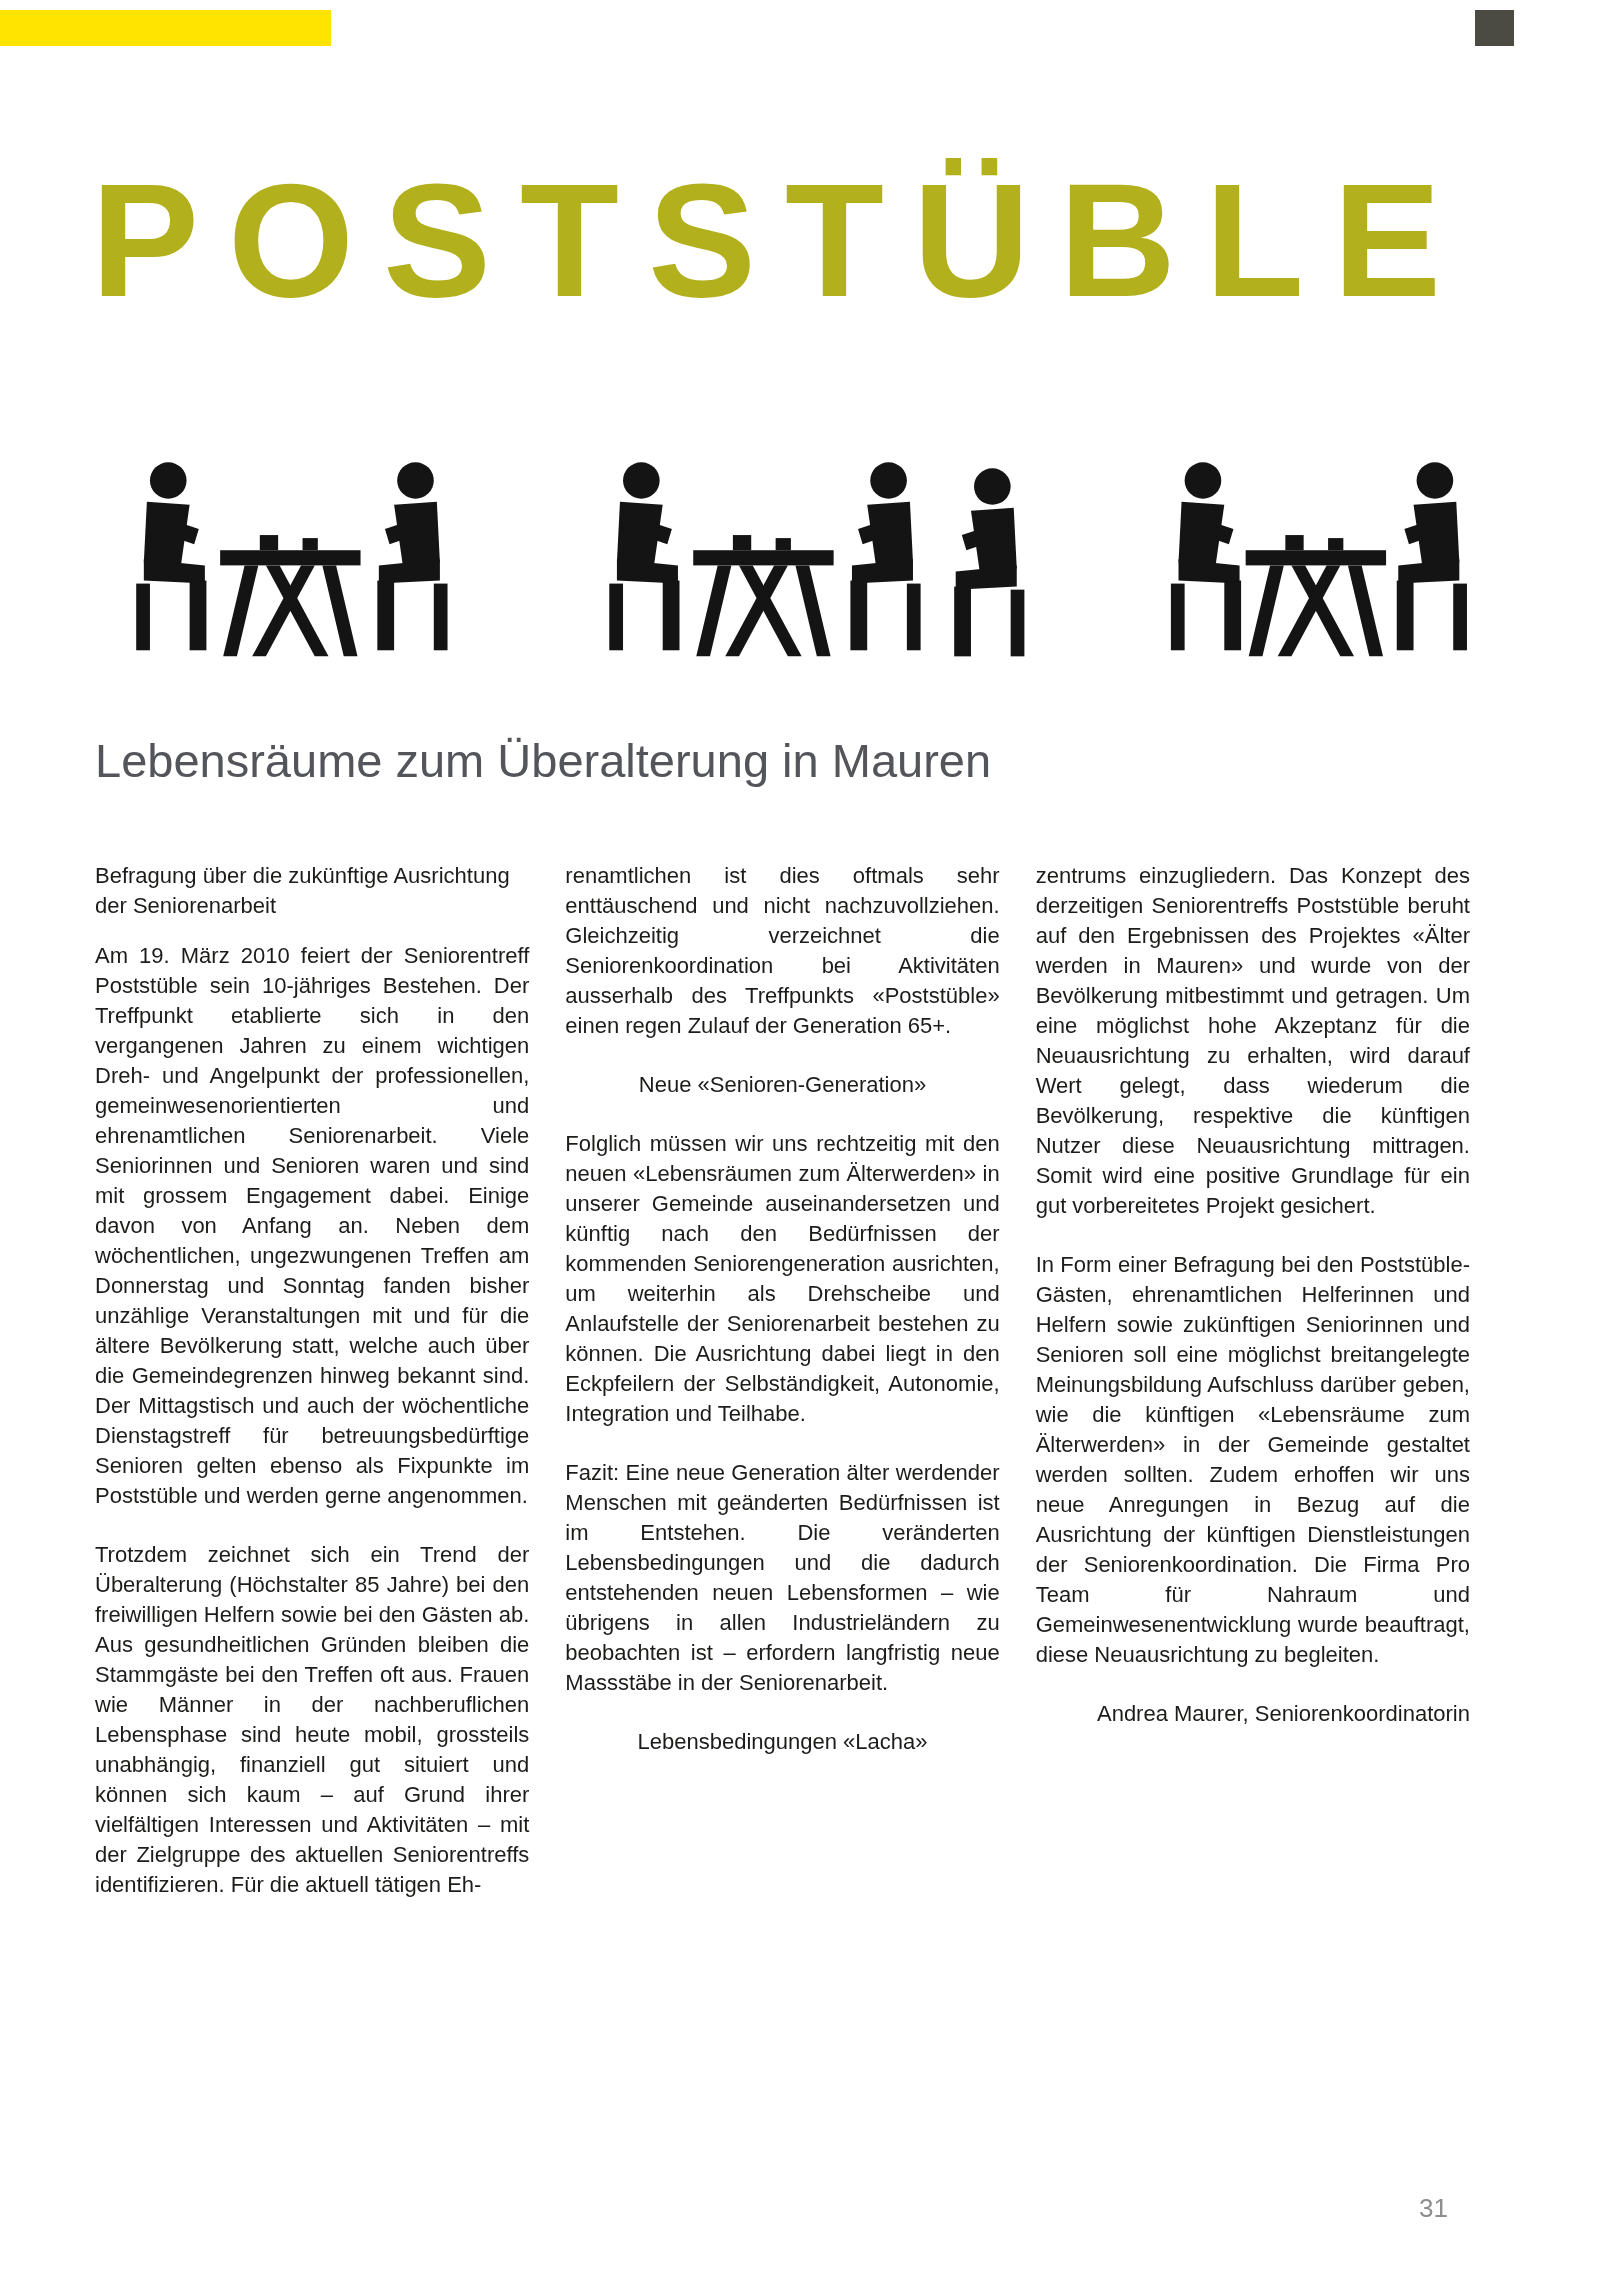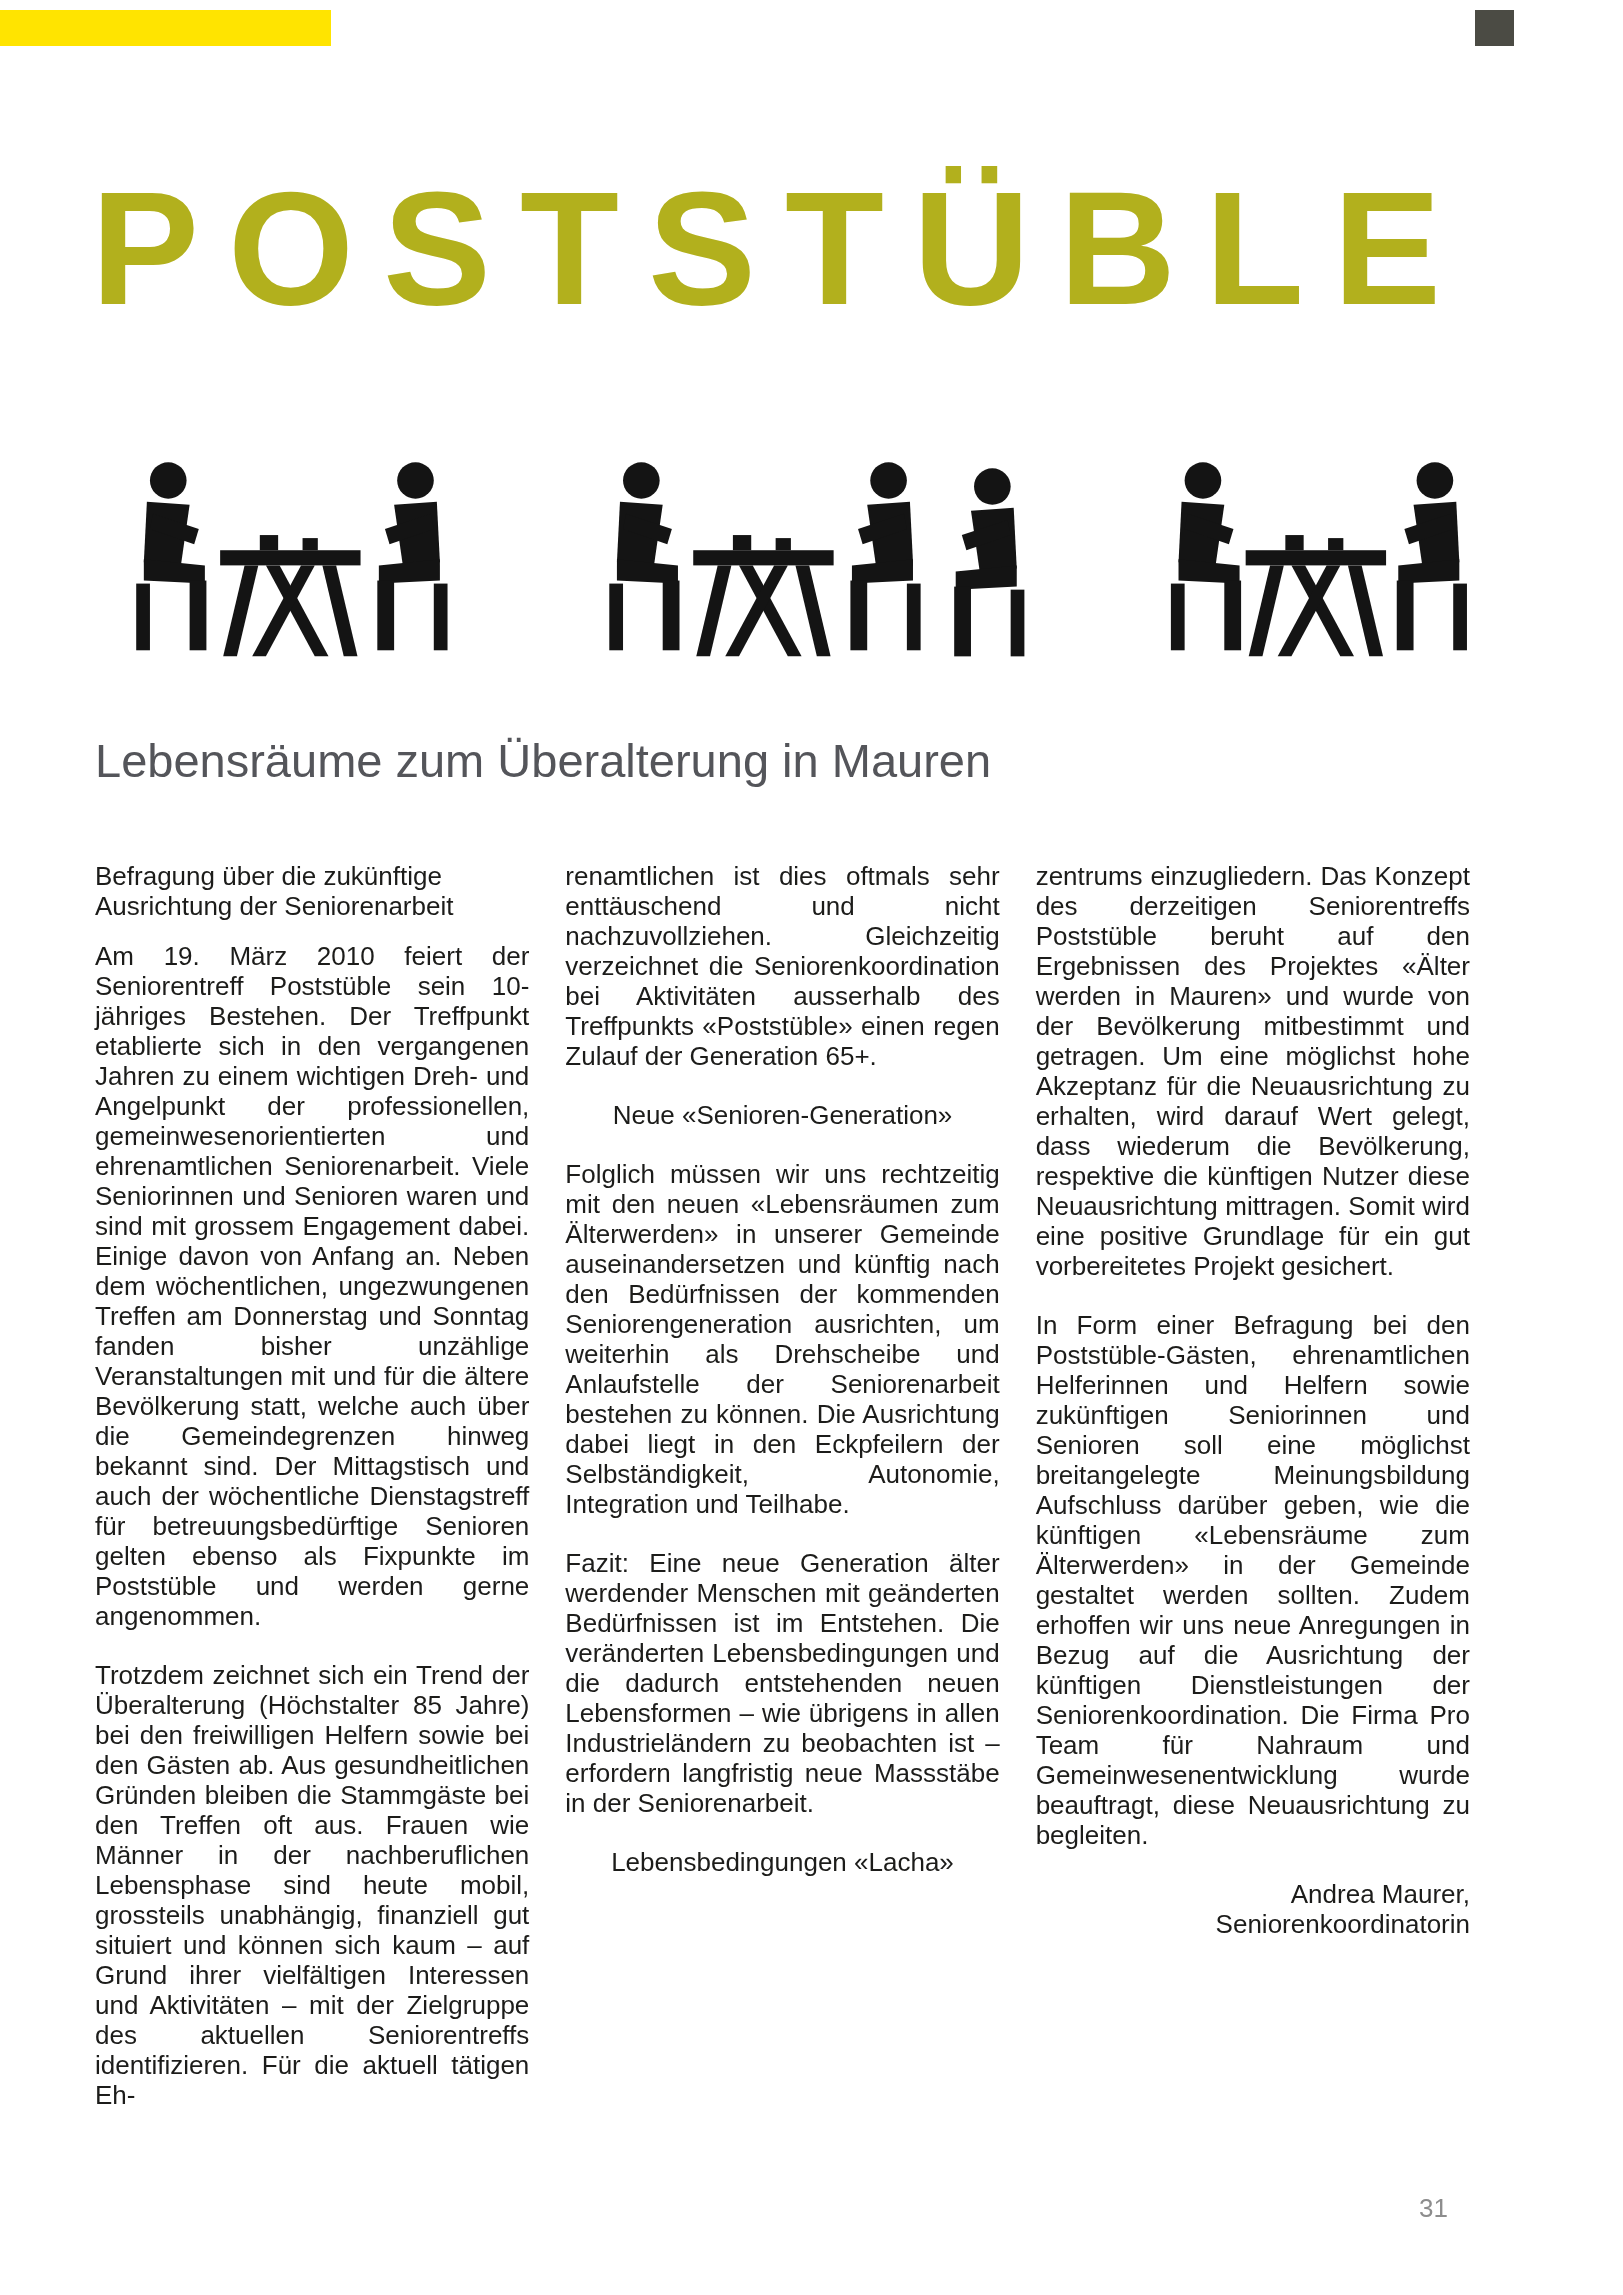--- a/index.html
+++ b/index.html
@@ -32,21 +32,21 @@
     color: #ffffff; font-size: 24px; letter-spacing: 11px; font-weight: 400;
     white-space: nowrap;
   }
   .topbar .corner {
     position: absolute; left: 1475px; top: 0; width: 39px; height: 36px;
     background: #4b4b44;
   }
 
   
   .masthead {
-    position: absolute; left: 91px; top: 163px; width: 1454px;
+    position: absolute; left: 91px; top: 155px; width: 1454px;
     font-size: 162px; line-height: 1.05; font-weight: 700;
     letter-spacing: 29px; color: #b2b01d; white-space: nowrap;
   }
 
   
   .illustration {
     position: absolute; left: 95px; top: 435px; width: 1404px; height: 235px;
   }
   .illustration svg { display: block; width: 100%; height: 100%; }
   .illustration .ink { fill: #141414; }
@@ -58,21 +58,21 @@
   }
 
   
   .columns {
     position: absolute; left: 95px; top: 861px; width: 1375px;
     display: flex; gap: 36px;
   }
   .col { flex: 1 1 0; min-width: 0; }
   .col p {
     margin: 0 0 29px 0;
-    font-size: 26px; line-height: 30px; color: #1c1c1a;
+    font-size: 22px; line-height: 30px; color: #1c1c1a;
     text-align: justify;
     hyphens: auto; -webkit-hyphens: auto;
   }
   .col p.intro {
     text-align: left;
     margin-bottom: 20px;
   }
   .col p.subhead {
     text-align: center;
     margin: 0 0 29px 0;

